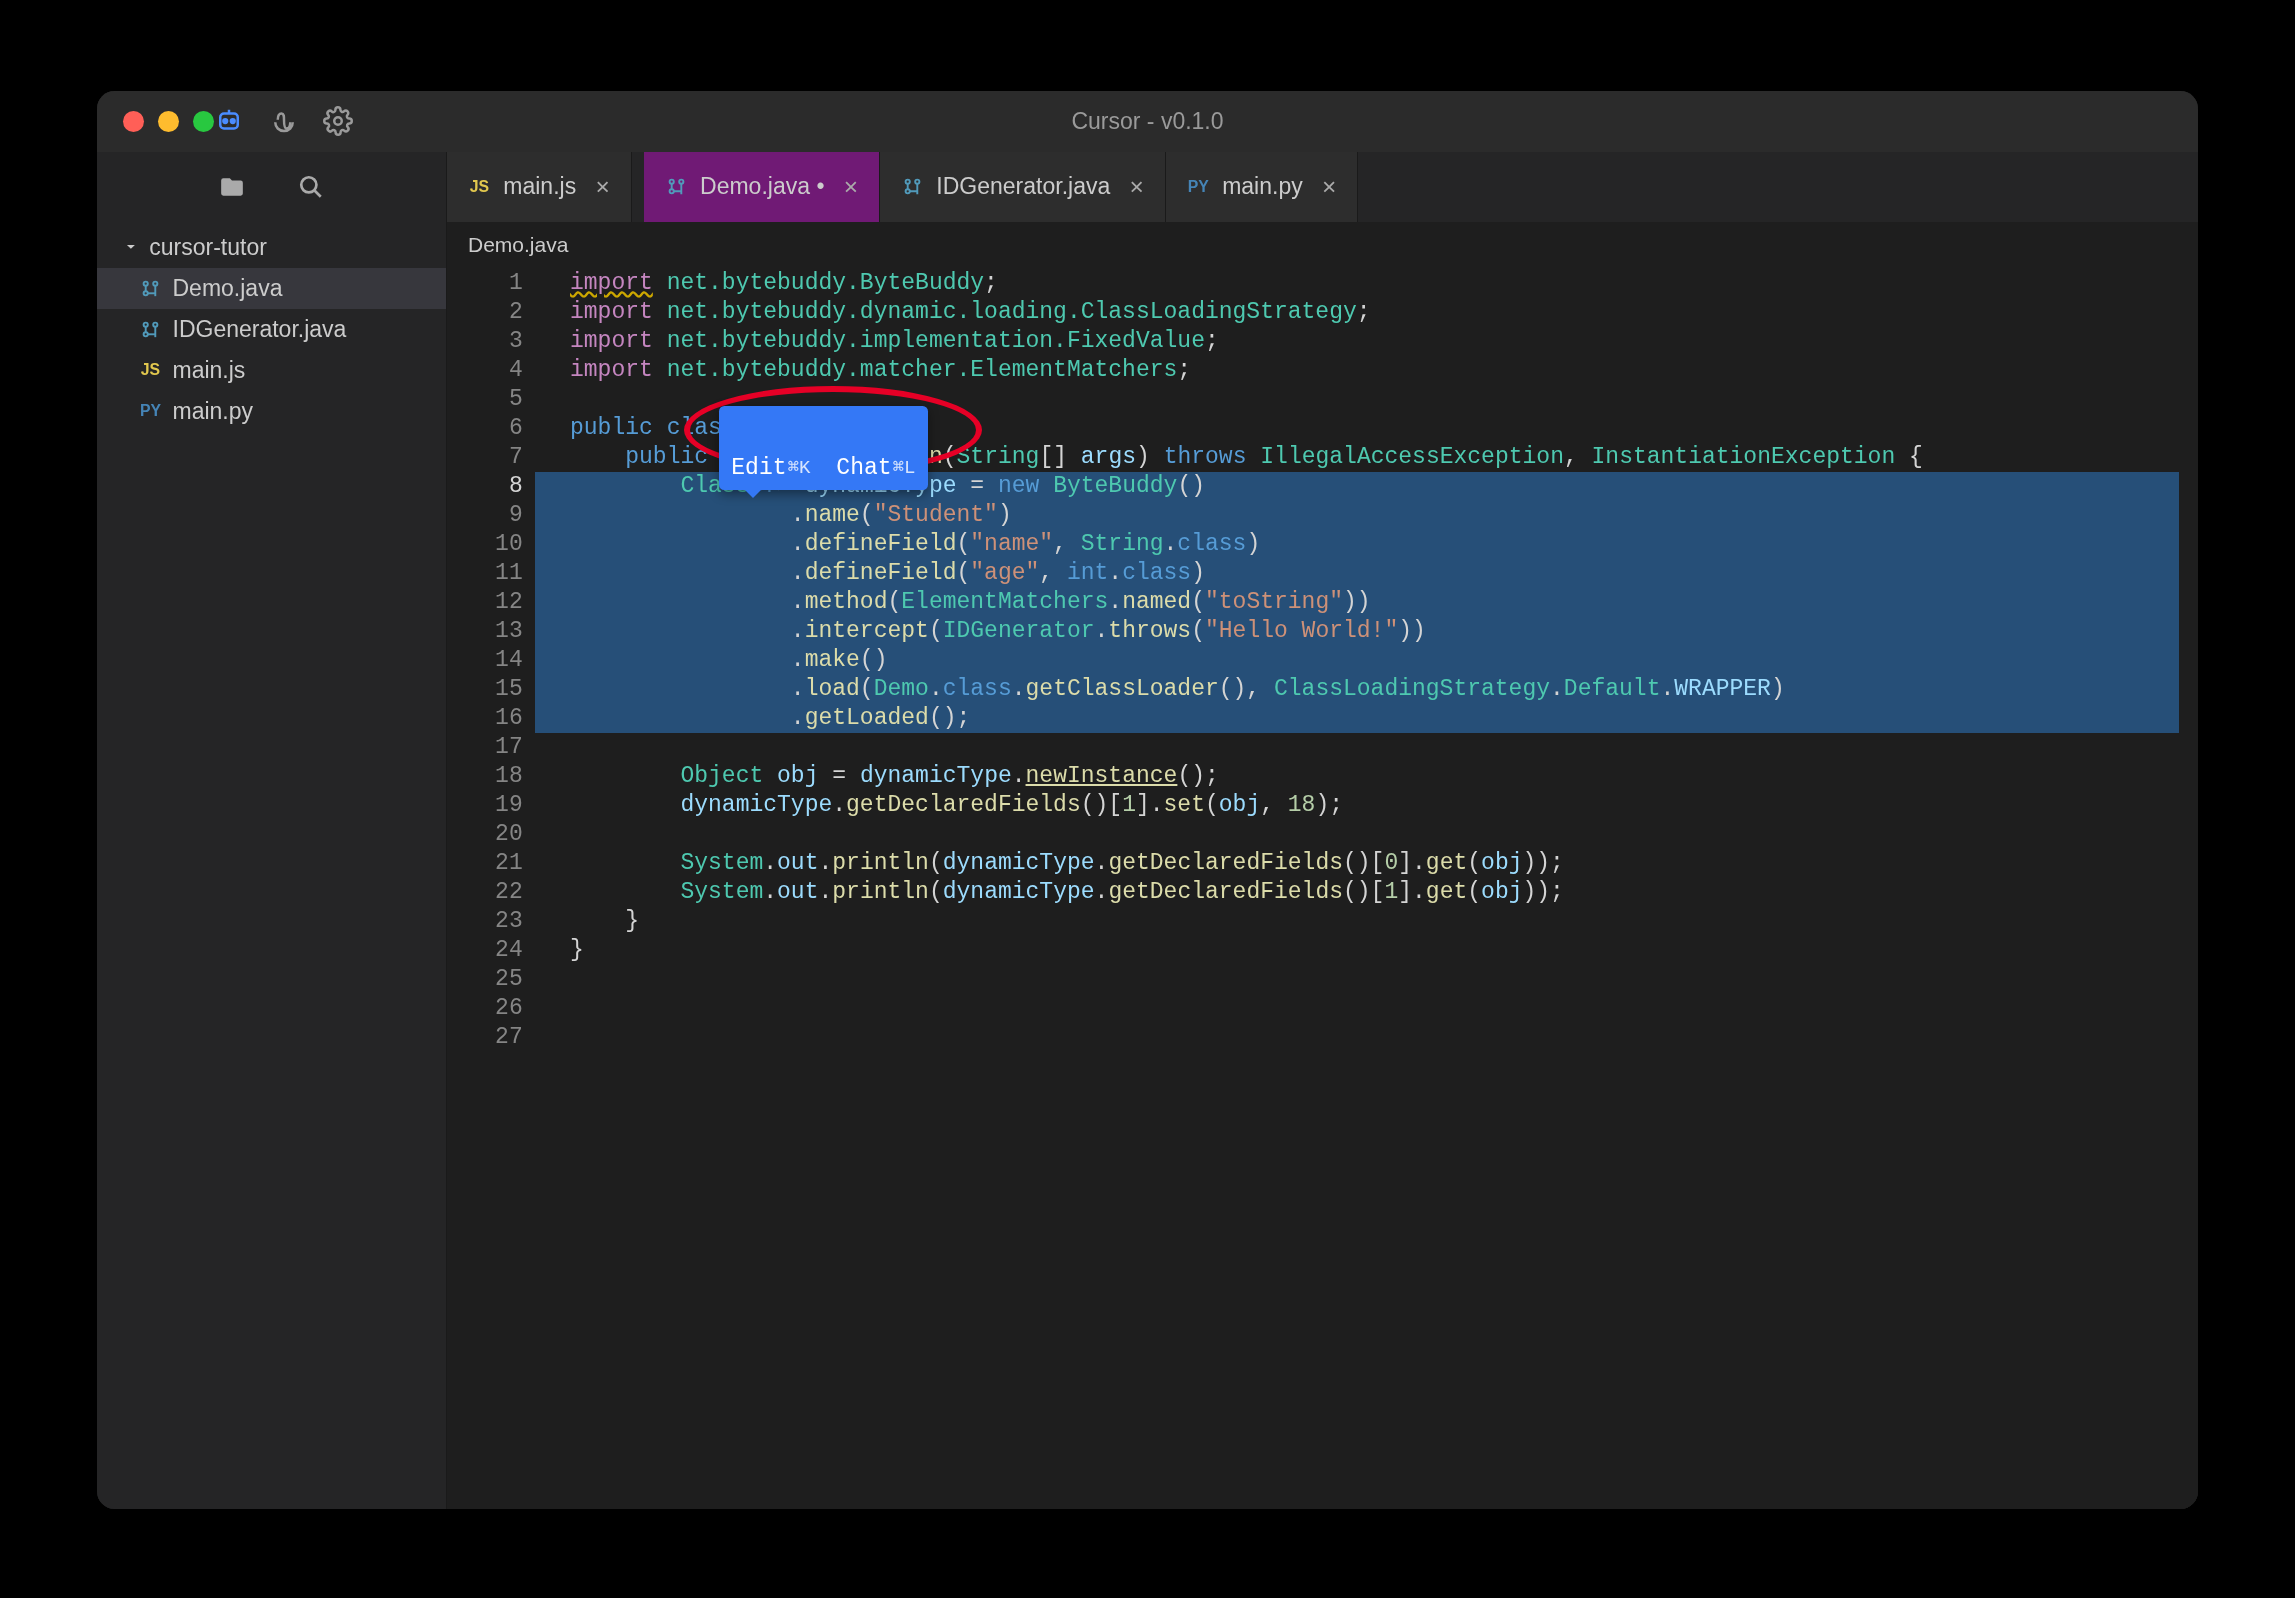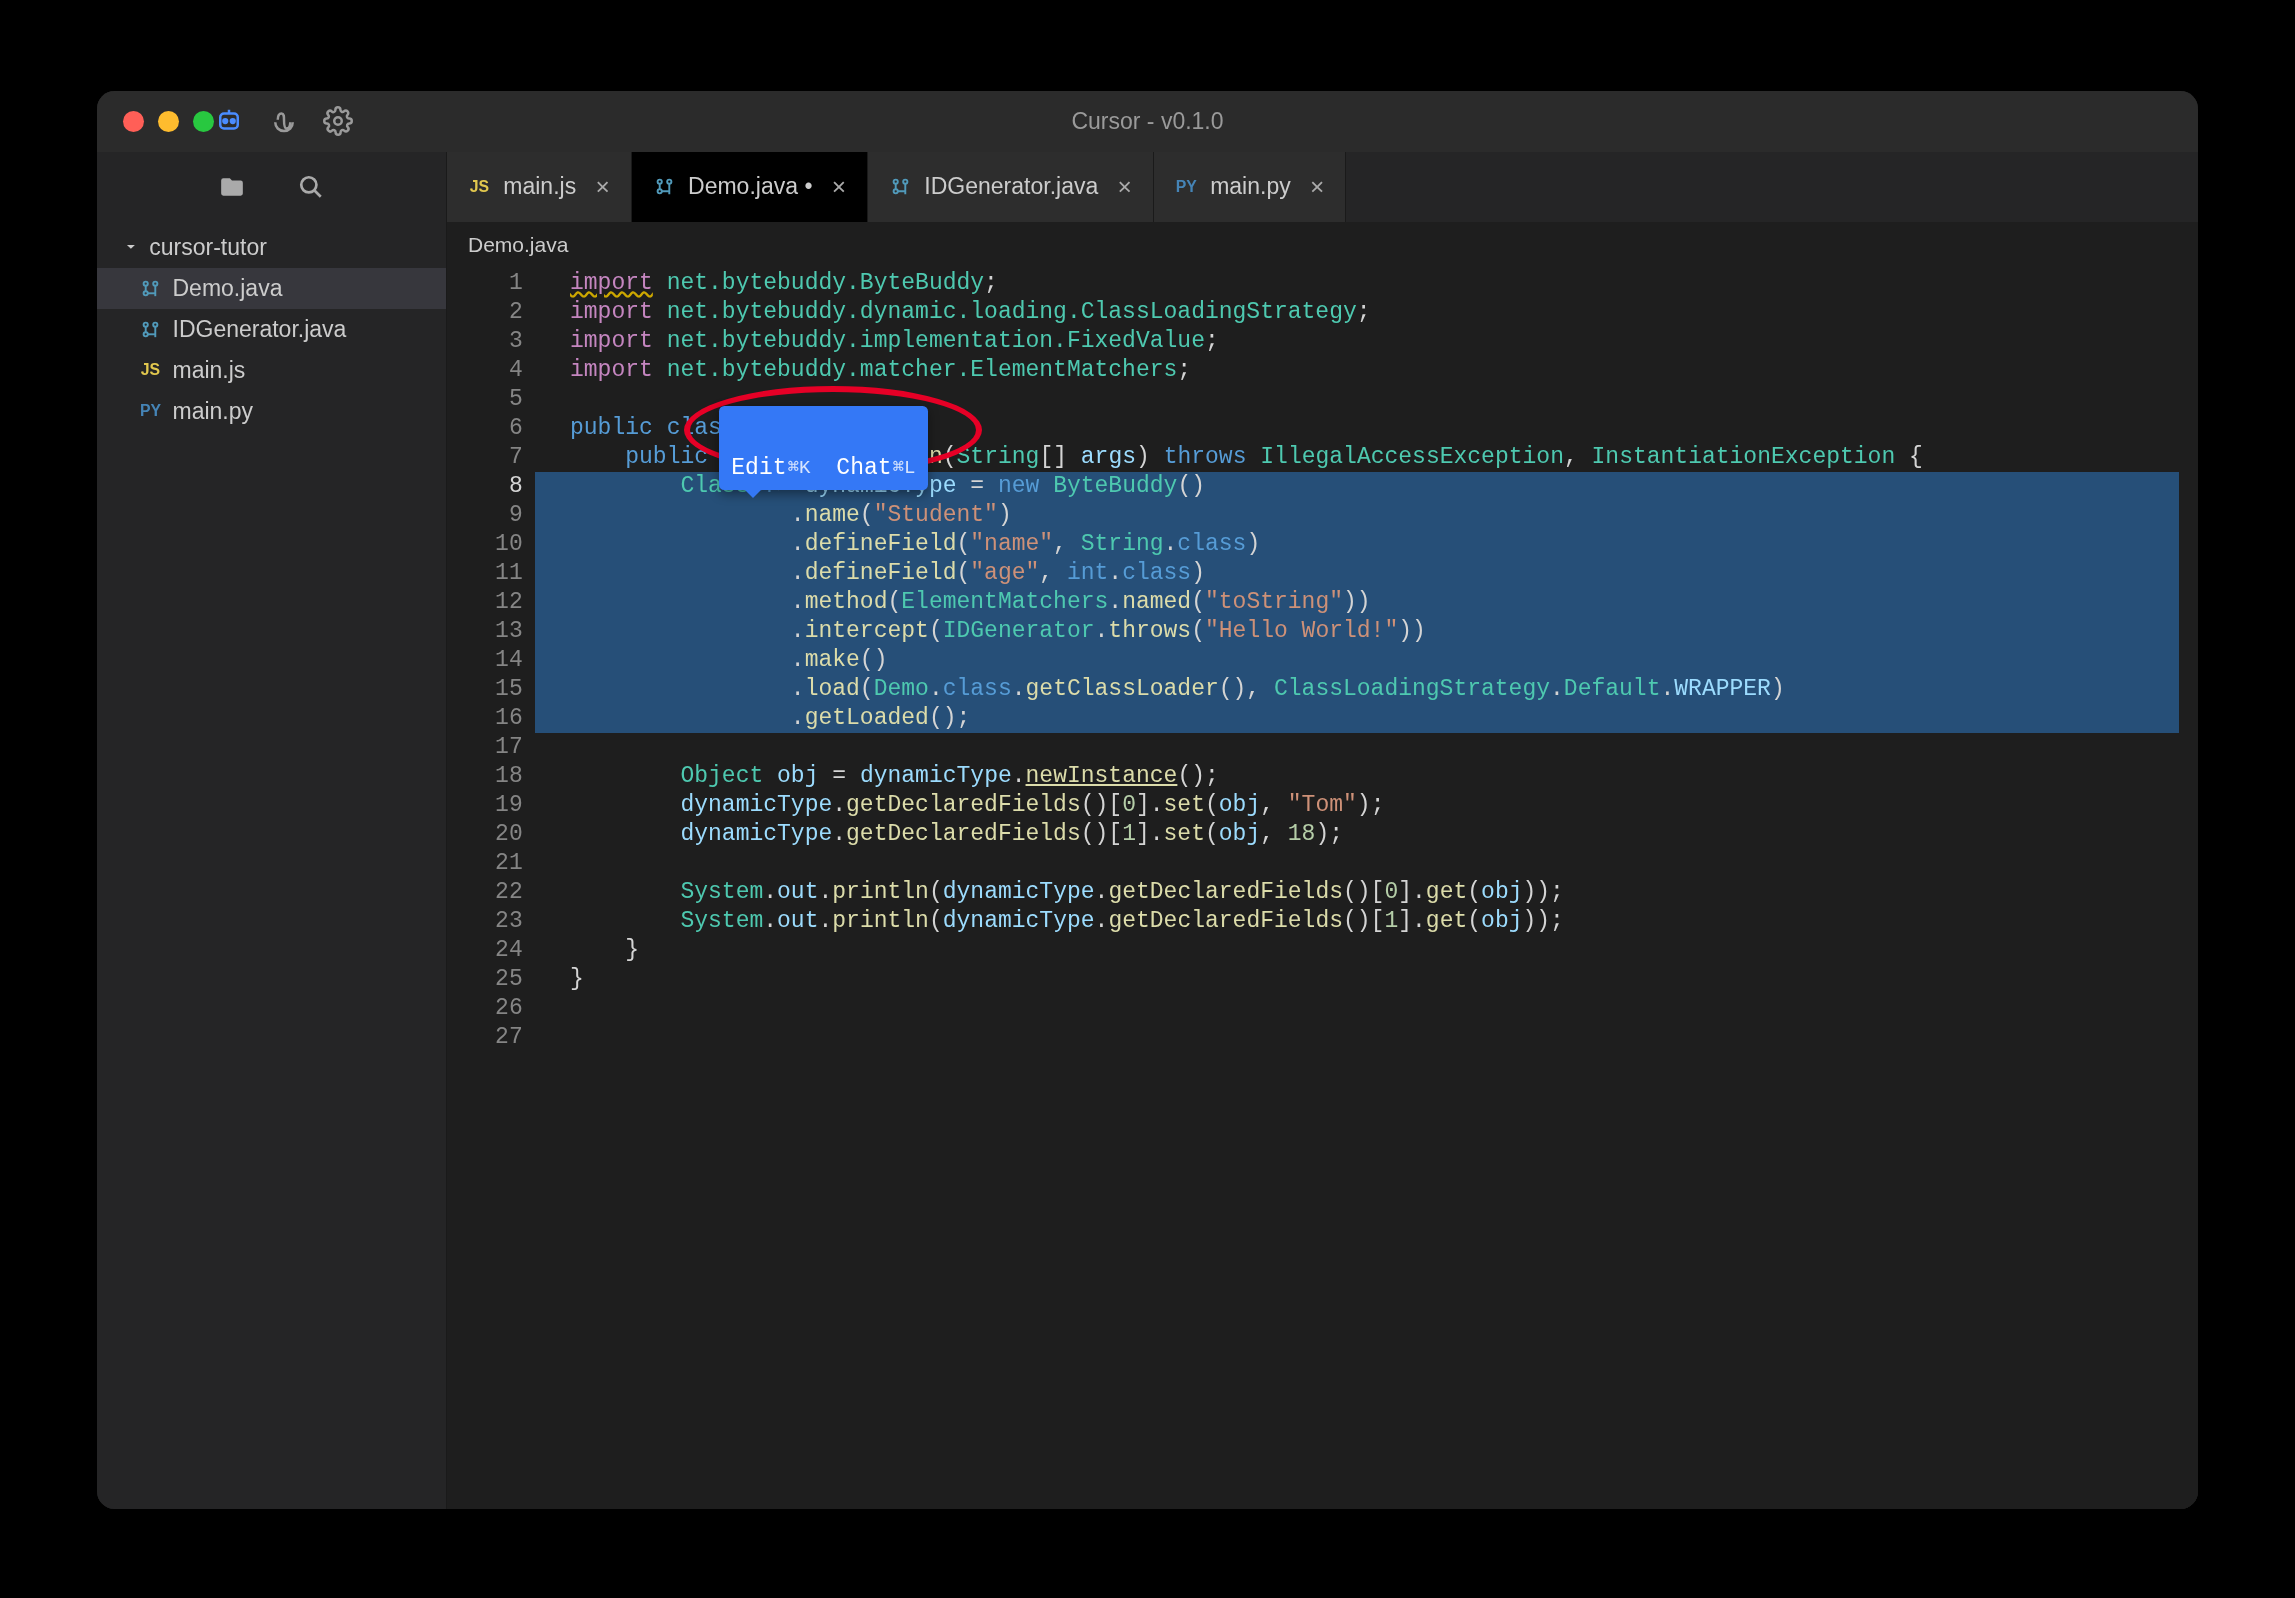--- a/index.html
+++ b/index.html
@@ -74,21 +74,21 @@
 .file-icon.py { color: #4584b6; font-weight: 700; font-size: 15.8px; }
 .editor-area { flex: 1; display: flex; flex-direction: column; min-width: 0; background: #1e1e1e; }
 .tabs {
   height: 70px; display: flex; background: #252526; align-items: center;
 }
 .tab {
   height: 100%; display: flex; align-items: center; gap: 12.3px;
   padding: 0 21px; color: #ccc; font-size: 23px; cursor: pointer;
   background: #2d2d2d; border-right: 0.9px solid #1a1a1a;
 }
-.tab.active { background: #000000; }
+.tab.active { background: #701a75; margin-left: 12px; }
 .tab-close { color: #aaa; font-size: 24.5px; margin-left: 7px; cursor: pointer; }
 .breadcrumb {
   height: 47px; display: flex; align-items: center; padding: 0 21px;
   color: #ccc; font-size: 21px; background: #1e1e1e;
 }
 .editor {
   flex: 1; display: flex; font-family: Menlo, Monaco, "Courier New", monospace;
   font-size: 23px; line-height: 29px; overflow: hidden; position: relative;
 }
 .gutter {
@@ -332,21 +332,20 @@
             <div class="code-line sel"><span>                .</span><span class="fn">name</span><span>(</span><span class="str">"Student"</span><span>)</span></div>
             <div class="code-line sel"><span>                .</span><span class="fn">defineField</span><span>(</span><span class="str">"name"</span><span>, </span><span class="type">String</span><span>.</span><span class="kw2">class</span><span>)</span></div>
             <div class="code-line sel"><span>                .</span><span class="fn">defineField</span><span>(</span><span class="str">"age"</span><span>, </span><span class="kw2">int</span><span>.</span><span class="kw2">class</span><span>)</span></div>
             <div class="code-line sel"><span>                .</span><span class="fn">method</span><span>(</span><span class="type">ElementMatchers</span><span>.</span><span class="fn">named</span><span>(</span><span class="str">"toString"</span><span>))</span></div>
             <div class="code-line sel"><span>                .</span><span class="fn">intercept</span><span>(</span><span class="type">IDGenerator</span><span>.</span><span class="fn">throws</span><span>(</span><span class="str">"Hello World!"</span><span>))</span></div>
             <div class="code-line sel"><span>                .</span><span class="fn">make</span><span>()</span></div>
             <div class="code-line sel"><span>                .</span><span class="fn">load</span><span>(</span><span class="type">Demo</span><span>.</span><span class="kw2">class</span><span>.</span><span class="fn">getClassLoader</span><span>(), </span><span class="type">ClassLoadingStrategy</span><span>.</span><span class="type">Default</span><span>.</span><span class="var">WRAPPER</span><span>)</span></div>
             <div class="code-line sel"><span>                .</span><span class="fn">getLoaded</span><span>();</span></div>
             <div class="code-line"></div>
             <div class="code-line"><span>        </span><span class="type">Object</span><span> </span><span class="var">obj</span><span> = </span><span class="var">dynamicType</span><span>.</span><span class="fn underline2">newInstance</span><span>();</span></div>
-            <div class="code-line"><span>        </span><span class="var">dynamicType</span><span>.</span><span class="fn">getDeclaredFields</span><span>()[</span><span class="num">0</span><span>].</span><span class="fn">set</span><span>(</span><span class="var">obj</span><span>, </span><span class="str">"Tom"</span><span>);</span></div>
             <div class="code-line"><span>        </span><span class="var">dynamicType</span><span>.</span><span class="fn">getDeclaredFields</span><span>()[</span><span class="num">1</span><span>].</span><span class="fn">set</span><span>(</span><span class="var">obj</span><span>, </span><span class="num">18</span><span>);</span></div>
             <div class="code-line"></div>
             <div class="code-line"><span>        </span><span class="type">System</span><span>.</span><span class="var">out</span><span>.</span><span class="fn">println</span><span>(</span><span class="var">dynamicType</span><span>.</span><span class="fn">getDeclaredFields</span><span>()[</span><span class="num">0</span><span>].</span><span class="fn">get</span><span>(</span><span class="var">obj</span><span>));</span></div>
             <div class="code-line"><span>        </span><span class="type">System</span><span>.</span><span class="var">out</span><span>.</span><span class="fn">println</span><span>(</span><span class="var">dynamicType</span><span>.</span><span class="fn">getDeclaredFields</span><span>()[</span><span class="num">1</span><span>].</span><span class="fn">get</span><span>(</span><span class="var">obj</span><span>));</span></div>
             <div class="code-line"><span>    }</span></div>
             <div class="code-line"><span>}</span></div>
             <div class="code-line"></div>
           </div>
         <div class="scrollbar-track"></div>
       </div>

